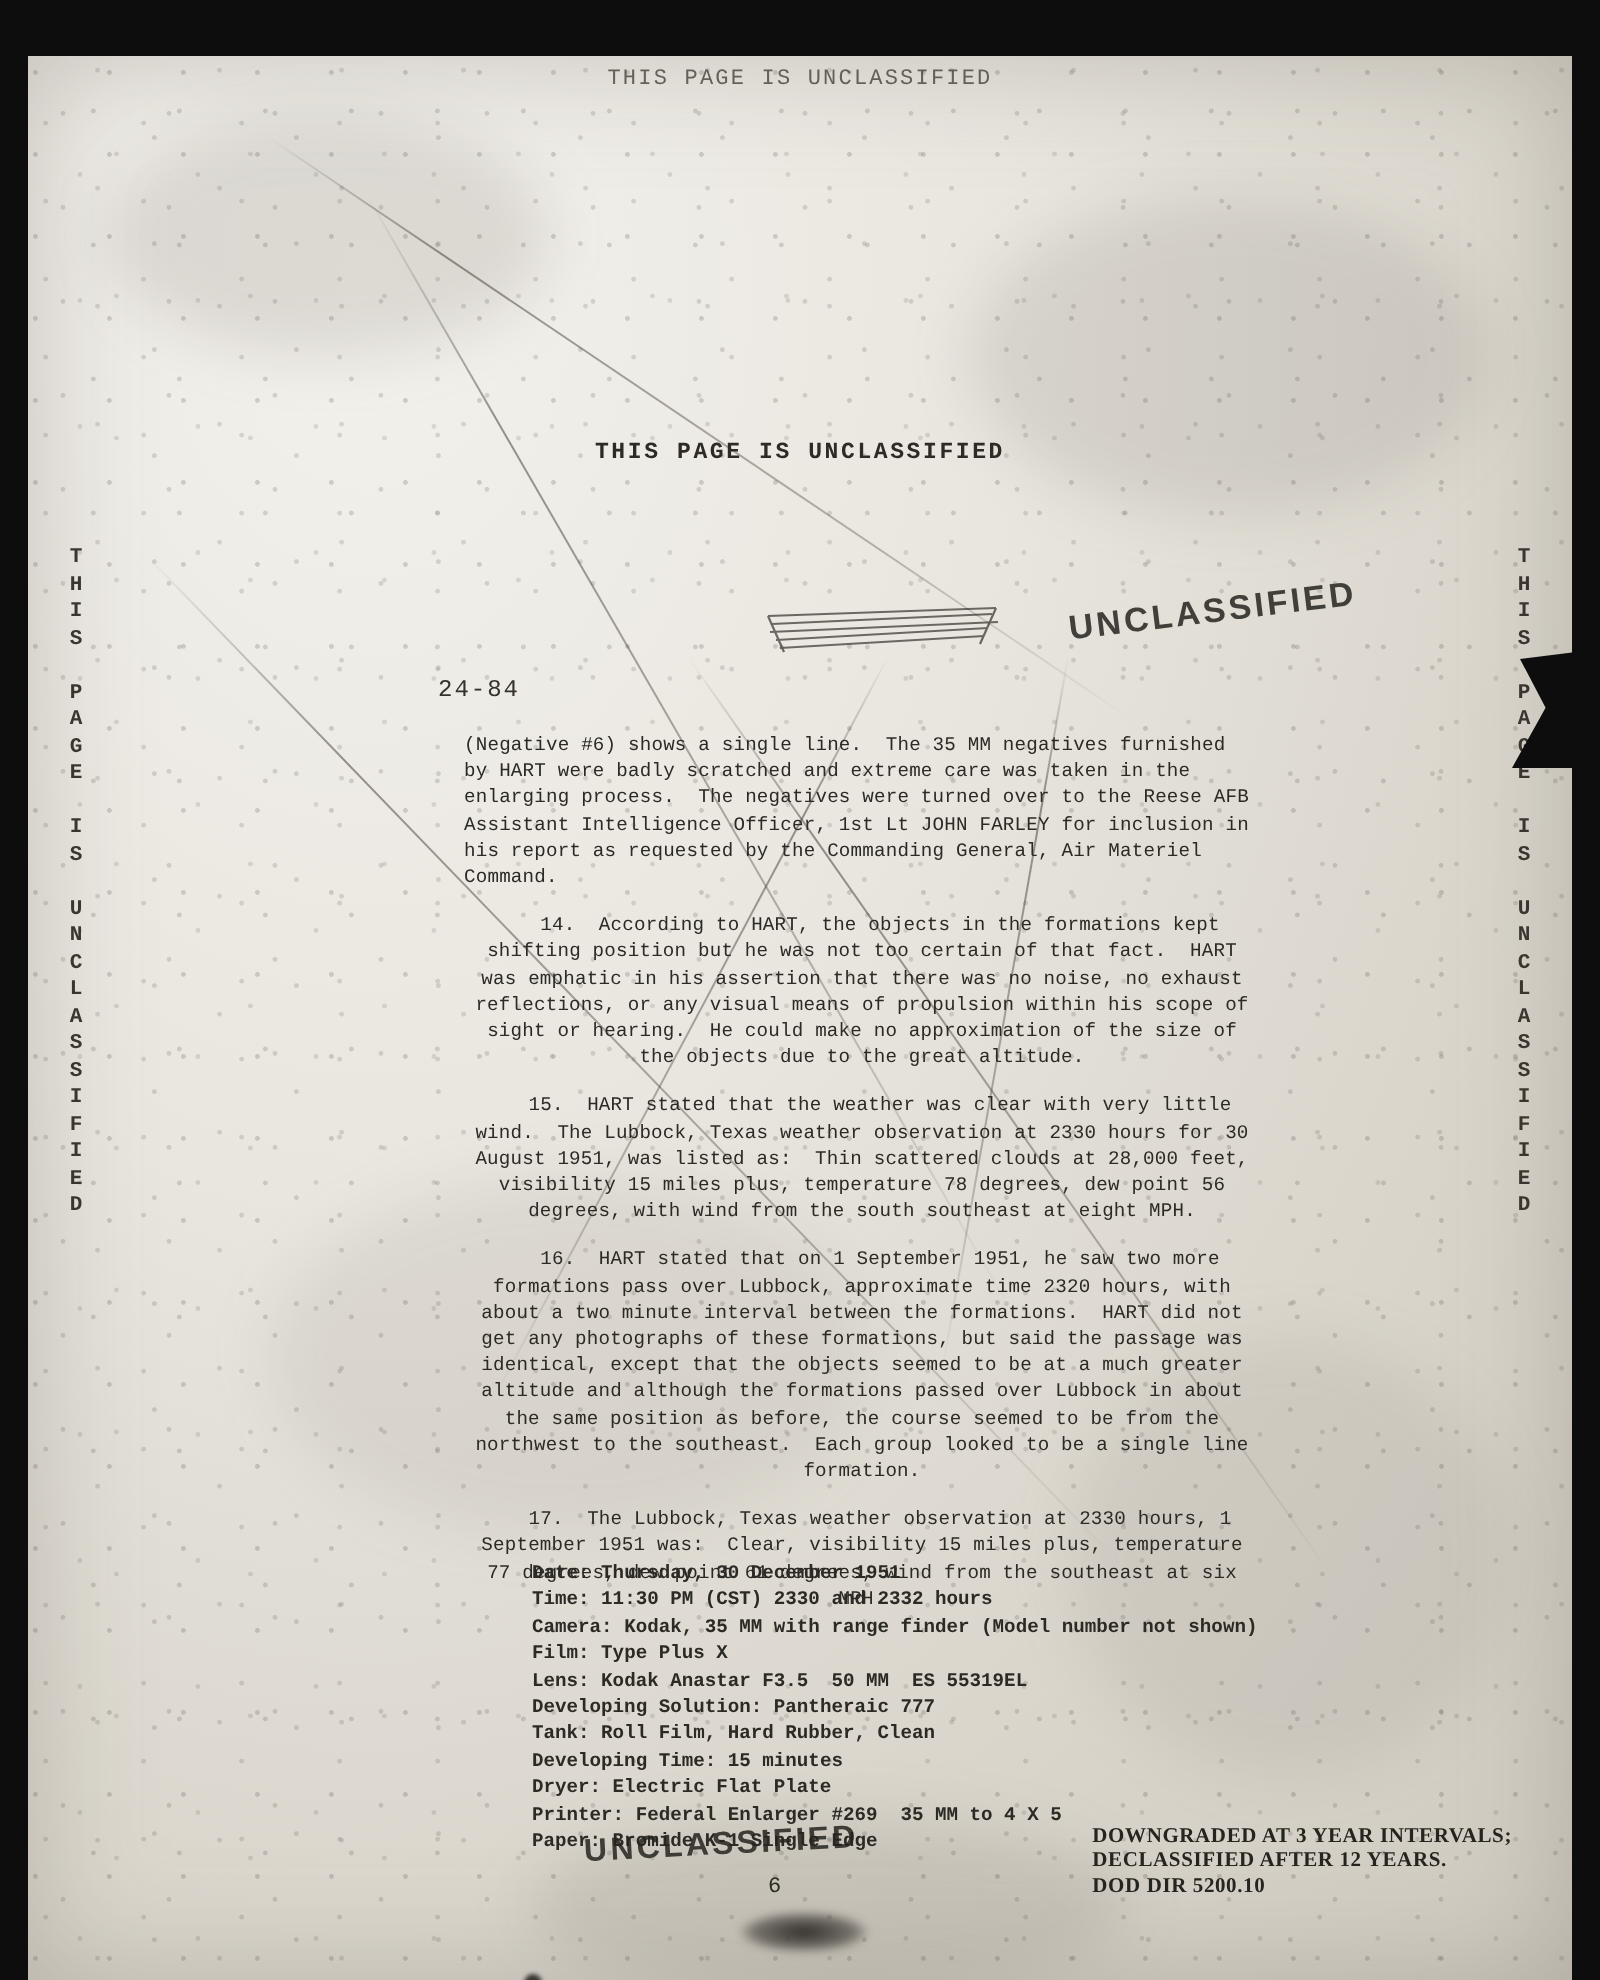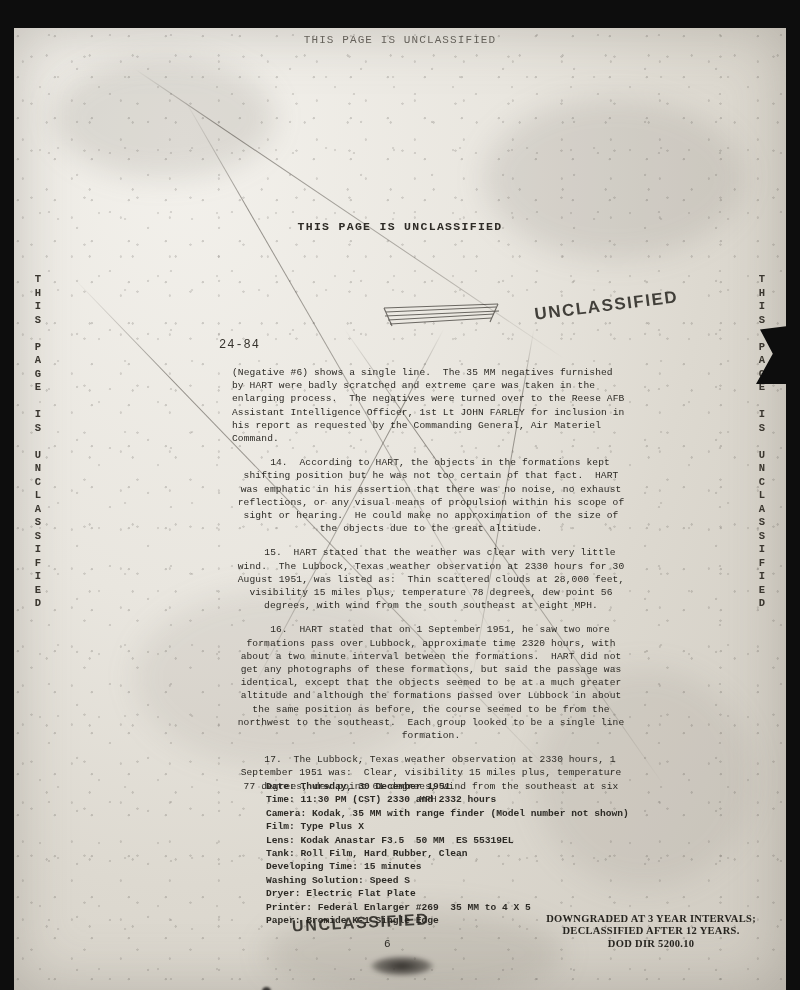--- a/index.html
+++ b/index.html
@@ -142,21 +142,21 @@
     color: #2c2a25;
     font-weight: 700;
   }
   .spec-row { white-space: pre; }
   .spec-label { display: inline-block; }
 
   .downgrade {
     position: absolute;
     right: 30px;
     bottom: 40px;
-    text-align: center;
+    text-align: left;
     font-family: "Liberation Serif", serif;
     font-size: 10.5px;
     line-height: 12.5px;
     color: #26241f;
     font-weight: 700;
     letter-spacing: .3px;
   }
   .page-number {
     position: absolute;
     bottom: 40px;
@@ -300,23 +300,23 @@
       <div class="para indent">16.  HART stated that on 1 September 1951, he saw two more formations pass over Lubbock, approximate time 2320 hours, with about a two minute interval between the formations.  HART did not get any photographs of these formations, but said the passage was identical, except that the objects seemed to be at a much greater altitude and although the formations passed over Lubbock in about the same position as before, the course seemed to be from the northwest to the southeast.  Each group looked to be a single line formation.</div>
       <div class="para indent">17.  The Lubbock, Texas weather observation at 2330 hours, 1 September 1951 was:  Clear, visibility 15 miles plus, temperature 77 degrees, dew point 61 degrees, wind from the southeast at six MPH.</div>
     </div>
 
     <div class="specs" id="specs">
         <div class="spec-row"><span class="spec-label">Date:</span><span> Thursday, 30 December 1951</span></div>
         <div class="spec-row"><span class="spec-label">Time:</span><span> 11:30 PM (CST) 2330 and 2332 hours</span></div>
         <div class="spec-row"><span class="spec-label">Camera:</span><span> Kodak, 35 MM with range finder (Model number not shown)</span></div>
         <div class="spec-row"><span class="spec-label">Film:</span><span> Type Plus X</span></div>
         <div class="spec-row"><span class="spec-label">Lens:</span><span> Kodak Anastar F3.5  50 MM  ES 55319EL</span></div>
+        <div class="spec-row"><span class="spec-label">Developing Solution:</span><span> Pantheraic 777</span></div>
         <div class="spec-row"><span class="spec-label">Tank:</span><span> Roll Film, Hard Rubber, Clean</span></div>
         <div class="spec-row"><span class="spec-label">Developing Time:</span><span> 15 minutes</span></div>
-        <div class="spec-row"><span class="spec-label">Washing Solution:</span><span> Speed S</span></div>
         <div class="spec-row"><span class="spec-label">Dryer:</span><span> Electric Flat Plate</span></div>
         <div class="spec-row"><span class="spec-label">Printer:</span><span> Federal Enlarger #269  35 MM to 4 X 5</span></div>
         <div class="spec-row"><span class="spec-label">Paper:</span><span> Bromide K-1 Single Edge</span></div>
       </div>
 
     <div class="stamp-unclassified" id="stamp-bottom-left">UNCLASSIFIED</div>
 
     <div class="page-number">6</div>
     <div class="blotch"></div>
     <div class="dot-bottom"></div>

